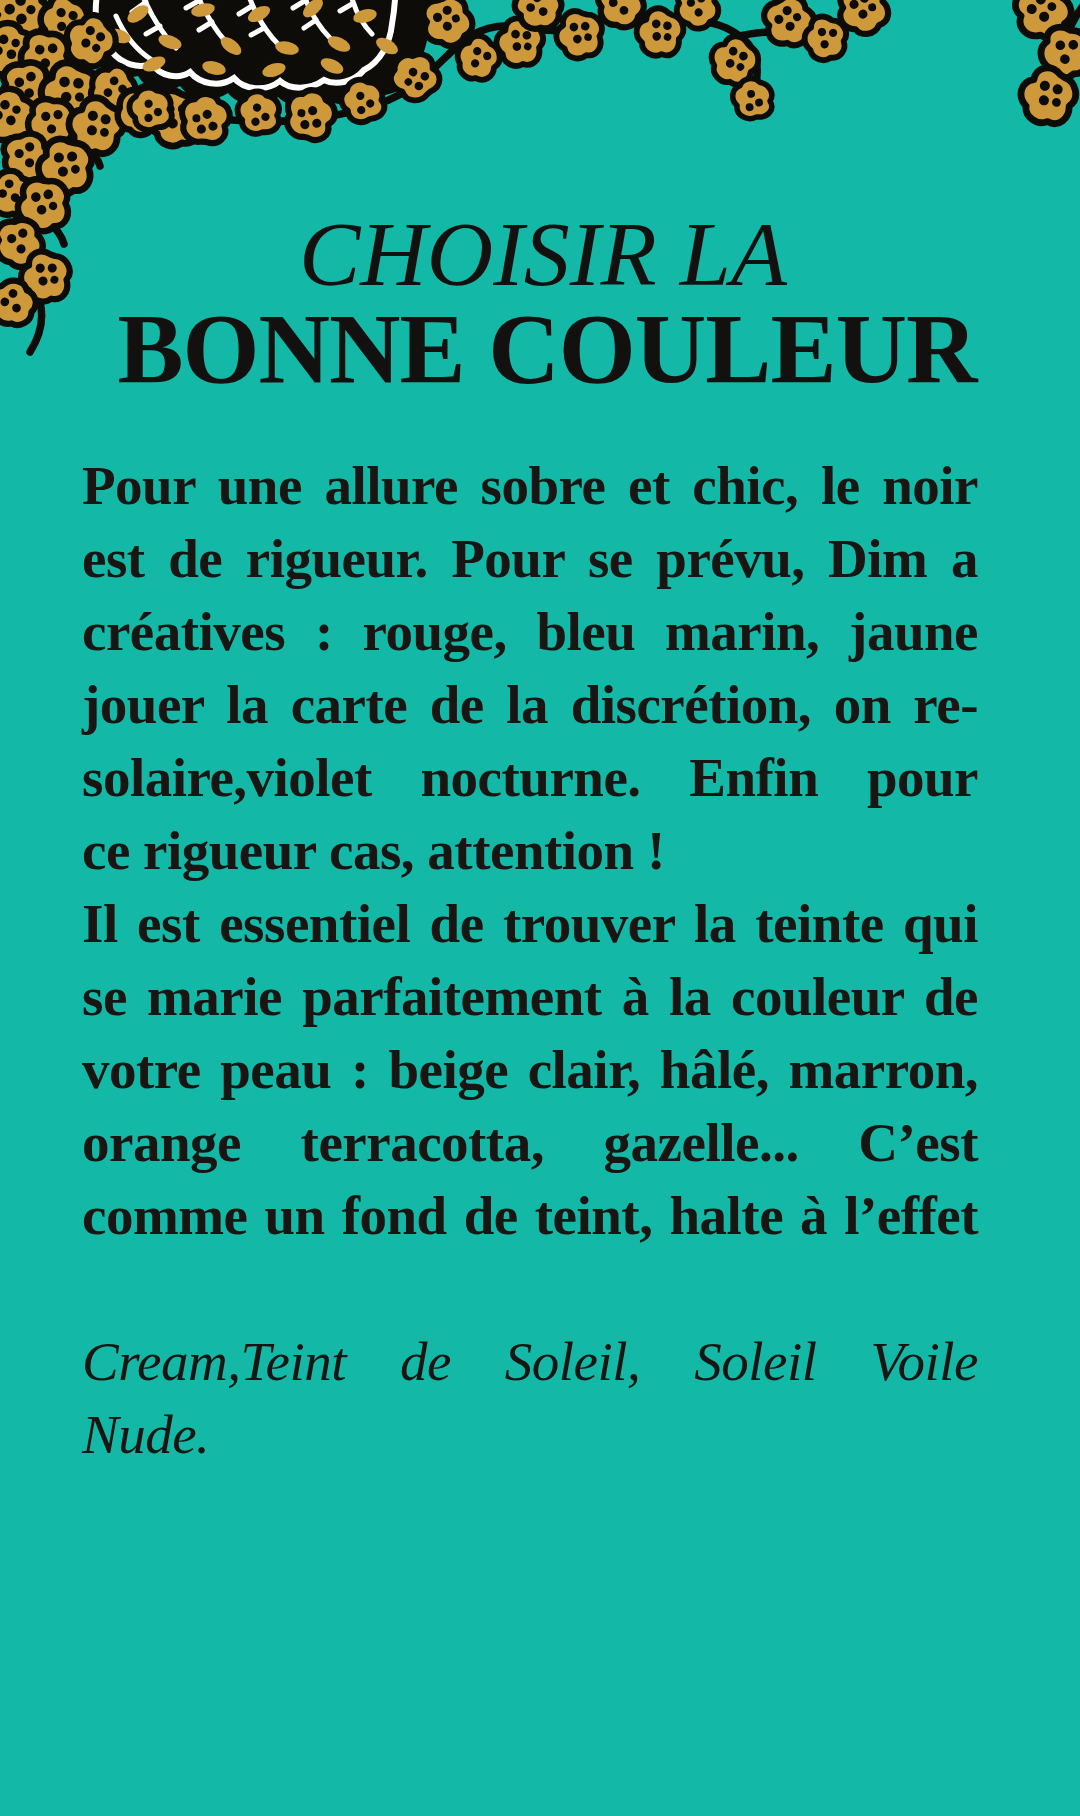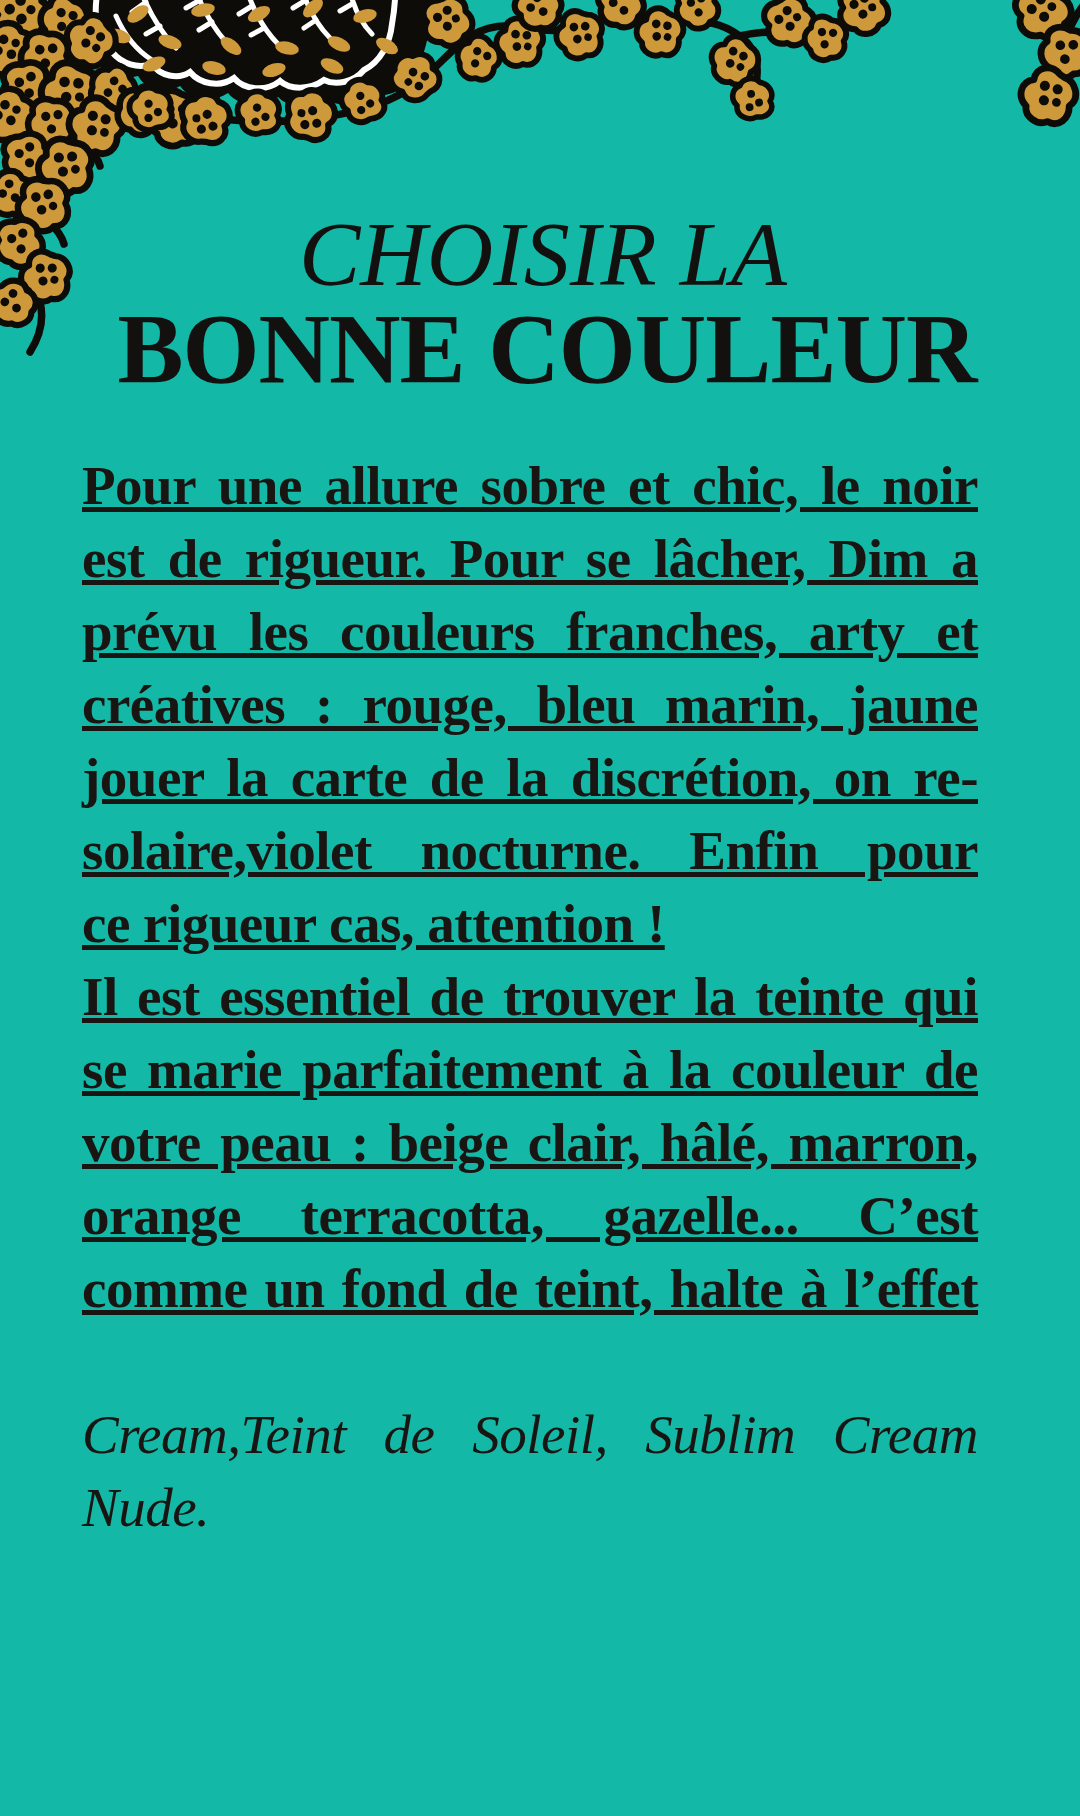--- a/index.html
+++ b/index.html
@@ -22,21 +22,21 @@
       font:italic 400 92px/92px "Liberation Serif",serif;letter-spacing:0px;white-space:nowrap;}
   .t2{position:absolute;top:299px;left:4px;width:100%;
       font:700 99px/99px "Liberation Serif",serif;letter-spacing:-1px;white-space:nowrap;}
 
   .body-col{position:absolute;left:82px;top:449px;width:896px;}
   .bline{
     font-size:55px;line-height:73px;font-weight:700;letter-spacing:-0.5px;
     text-align:left;color:#181512;
   }
   .bline.just{text-align:justify;text-align-last:justify;text-justify:inter-word;}
-  .seg-bold{font-weight:700;font-style:normal;text-decoration:underline;}
+  .seg-bold{font-weight:700;font-style:normal;}
   .seg-italic{font-style:italic;font-weight:400;}
   .line-gap{height:73px;}
 </style>
 </head>
 <body>
 
 <div class="page">
 
   <svg class="ornament" width="1080" height="400" viewBox="0 0 1080 400" aria-hidden="true">
     <defs>
@@ -157,29 +157,28 @@
     </g>
   </svg>
 
   <div class="titles">
     <div class="t1">CHOISIR LA</div>
     <div class="t2">BONNE COULEUR</div>
   </div>
 
   <div class="body-col">
       <div class="bline just"><span class="seg-bold">Pour une allure sobre et chic, le noir</span></div>
-      <div class="bline just"><span class="seg-bold">est de rigueur. Pour se lâcher, Dim a</span></div>
-      <div class="bline just"><span class="seg-bold">prévu les couleurs franches, arty et</span></div>
+      <div class="bline just"><span class="seg-bold">est de rigueur. Pour se prévu, Dim a</span></div>
       <div class="bline just"><span class="seg-bold">créatives : rouge, bleu marin, jaune</span></div>
       <div class="bline just"><span class="seg-bold">jouer la carte de la discrétion, on re-</span></div>
       <div class="bline just"><span class="seg-bold">solaire,violet nocturne. Enfin pour</span></div>
       <div class="bline"><span class="seg-bold">ce rigueur cas, attention !</span></div>
       <div class="bline just"><span class="seg-bold">Il est essentiel de trouver la teinte qui</span></div>
       <div class="bline just"><span class="seg-bold">se marie parfaitement à la couleur de</span></div>
       <div class="bline just"><span class="seg-bold">votre peau : beige clair, hâlé, marron,</span></div>
       <div class="bline just"><span class="seg-bold">orange terracotta, gazelle... C’est</span></div>
       <div class="bline just"><span class="seg-bold">comme un fond de teint, halte à l’effet</span></div>
       <div class="line-gap"></div>
-      <div class="bline just"><span class="seg-italic">Cream,Teint de Soleil, Sublim Cream</span></div>
+      <div class="bline just"><span class="seg-italic">Cream,Teint de Soleil, Soleil Voile</span></div>
       <div class="bline"><span class="seg-italic">Nude.</span></div>
     </div>
 
 </div>
 
 </body></html>

